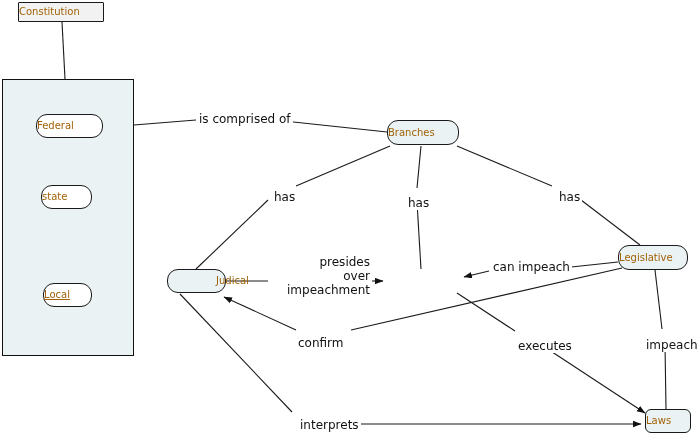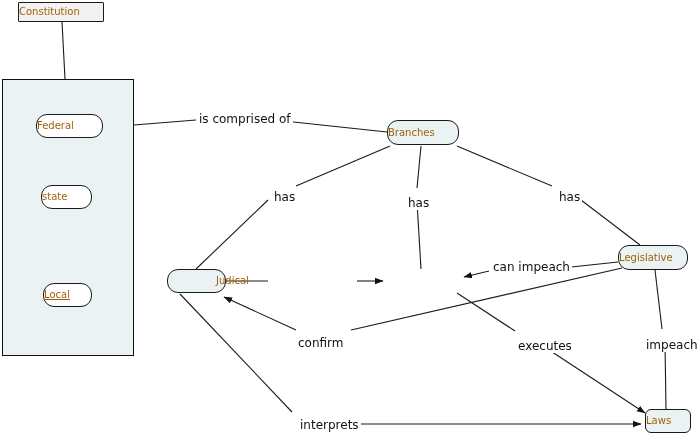--- a/index.html
+++ b/index.html
@@ -151,20 +151,23 @@
   </div>
 
   <div class="edge-label" style="left:197px; top:112px;">is comprised of</div>
 
   <div class="edge-label" style="left:272px; top:190px;">has</div>
 
   <div class="edge-label" style="left:406px; top:196px;">has</div>
 
   <div class="edge-label" style="left:557px; top:190px;">has</div>
 
+  <div class="edge-label" style="left:285px; top:255px; white-space:pre-line;">presides
+over
+impeachment</div>
 
   <div class="edge-label" style="left:491px; top:260px;">can impeach</div>
 
   <div class="edge-label" style="left:296px; top:336px;">confirm</div>
 
   <div class="edge-label" style="left:516px; top:339px;">executes</div>
 
   <div class="edge-label" style="left:644px; top:338px;">impeach</div>
 
   <div class="edge-label" style="left:298px; top:418px;">interprets</div>

